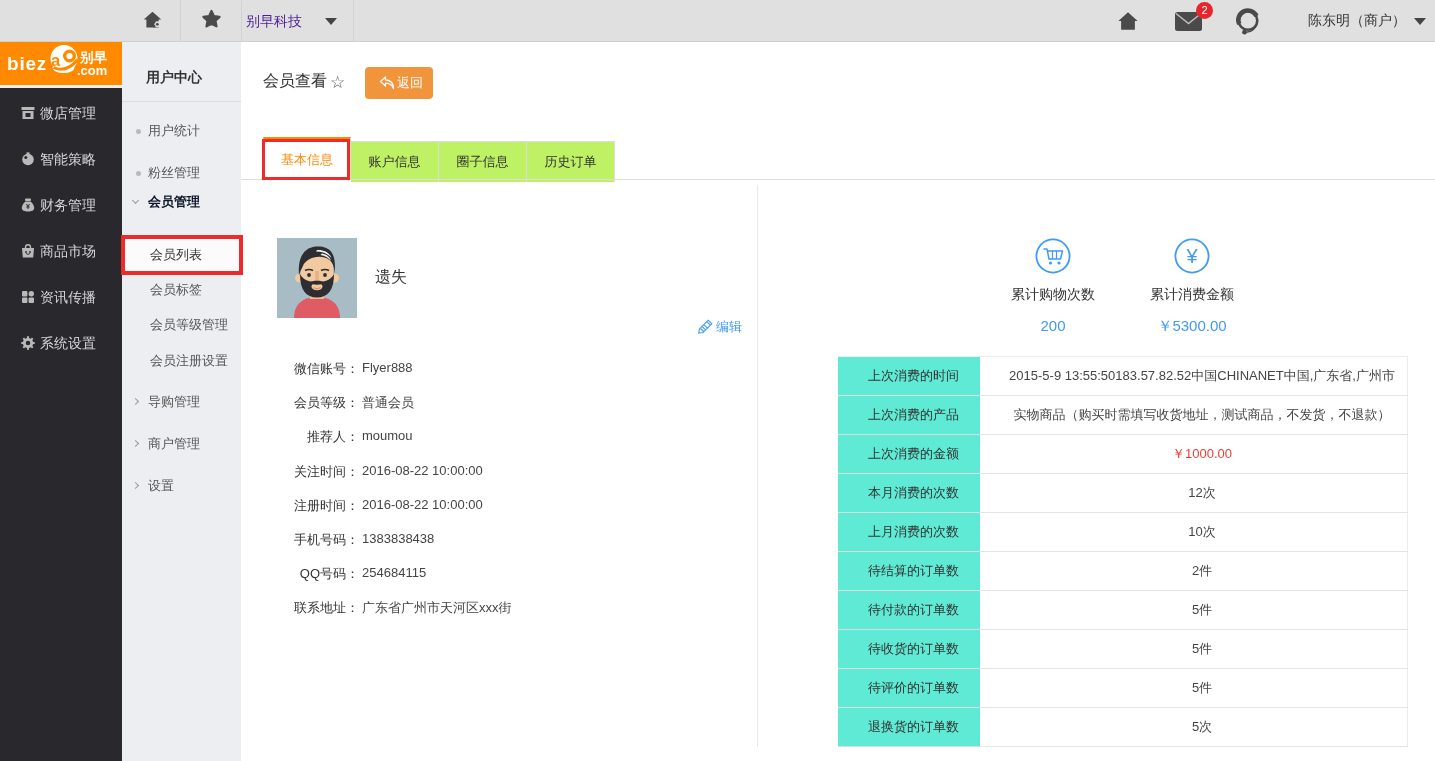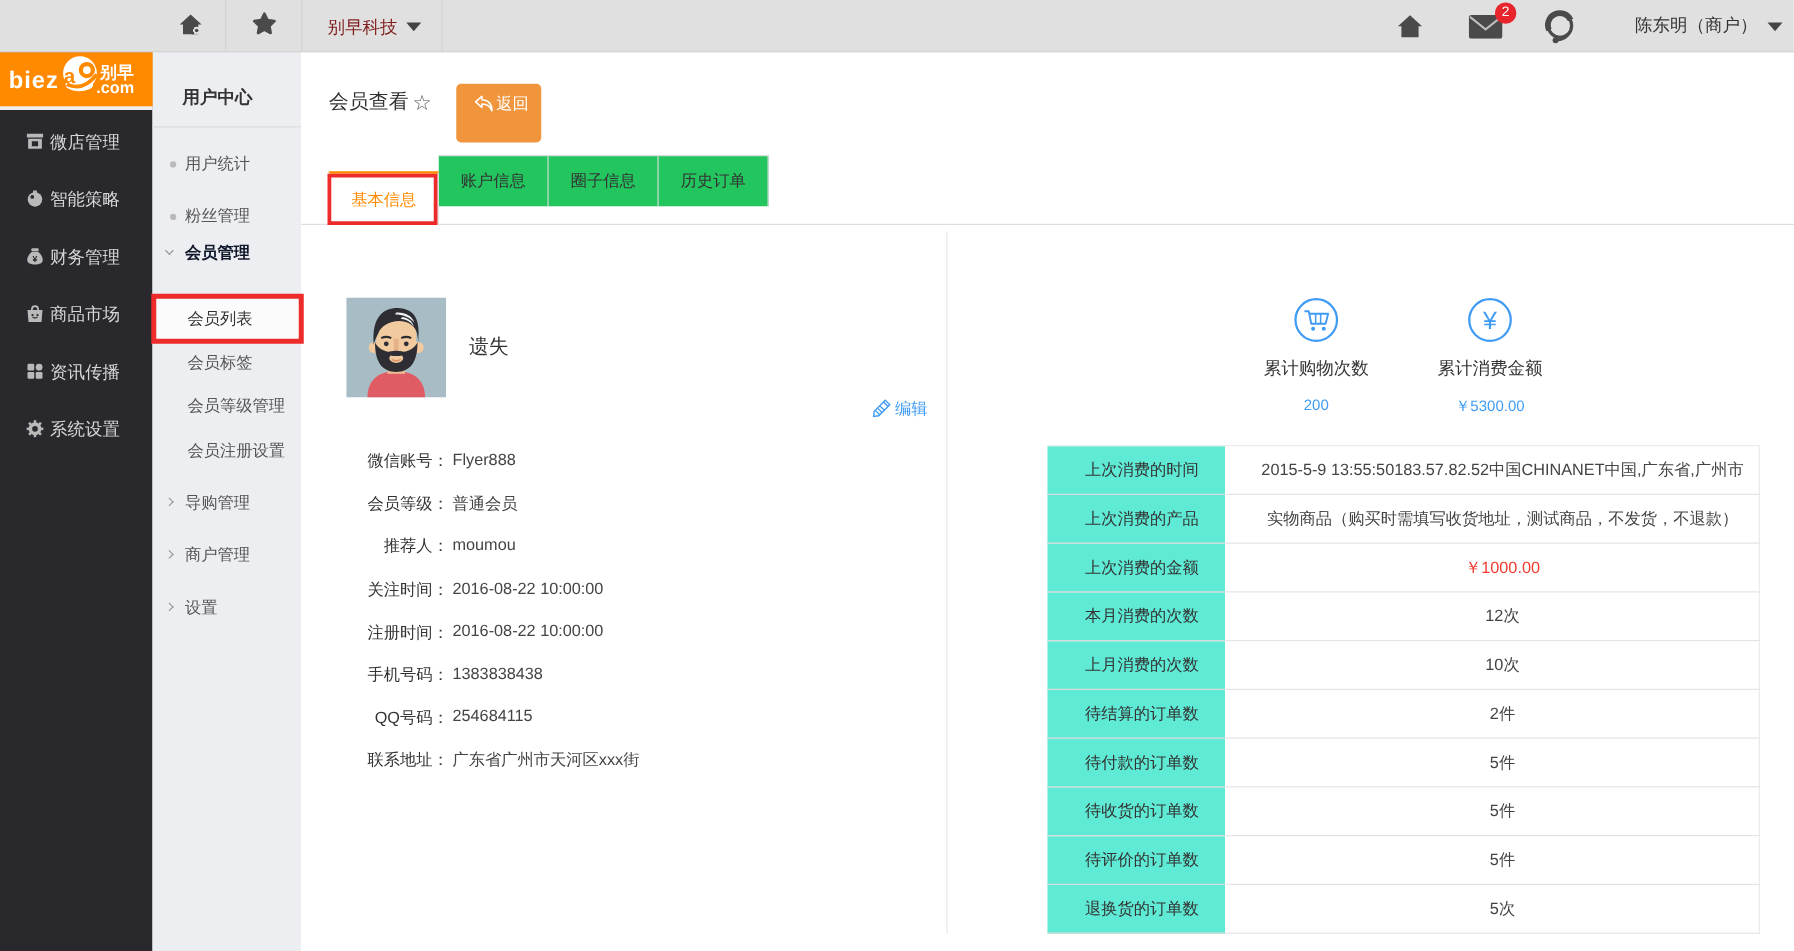--- a/index.html
+++ b/index.html
@@ -34,45 +34,45 @@
   border-radius:50%; background:#b9b9b9; }
 .chevr { position:absolute; left:11px; top:7px; width:5px; height:5px;
   border-right:1px solid #999; border-bottom:1px solid #999; transform:rotate(-45deg); }
 .chevd { position:absolute; left:11px; top:6px; width:5px; height:5px;
   border-right:1px solid #999; border-bottom:1px solid #999; transform:rotate(45deg); }
 
 #main { position:absolute; left:241px; top:42px; width:1194px; height:719px;
   background:#fff; }
 #pagetitle { position:absolute; left:22px; top:29px; font-size:16px; color:#333; }
 #pagestar { position:absolute; left:89px; top:30px; font-size:17px; color:#555; }
-#btnback { position:absolute; left:124px; top:25px; width:68px; height:47px;
+#btnback { position:absolute; left:124px; top:25px; width:68px; height:32px;
   background:#f0953c; border-radius:4px; color:#fff; font-size:13px;
   text-align:center; line-height:32px; }
 
-.tab { position:absolute; top:82px; width:88px; height:41px; background:#22c55e;
+.tab { position:absolute; top:99px; width:88px; height:41px; background:#bef264;
   border-top:1px solid #ddd; border-right:1px solid #ddd; text-align:center;
   line-height:40px; font-size:13px; color:#333; }
 .tab.active { background:#fff; border-top:2px solid #ff8a00; border-left:1px solid #ddd;
   color:#ff8a00; top:95px; height:43px; z-index:3; line-height:42px; }
 #tabline { position:absolute; left:0; top:137px; width:1194px; height:1px;
   background:#ddd; }
 
 .redbox { position:absolute; border:3px solid #ee2b2b; z-index:9; }
 
 #avatar { position:absolute; left:36px; top:196px; width:80px; height:80px; }
 #membername { position:absolute; left:134px; top:225px; font-size:16px; color:#333; }
 #editlink { position:absolute; left:475px; top:276px; font-size:13px; color:#3f9bf4; }
 .frow { position:absolute; font-size:13px; }
 .frow .lab { position:absolute; left:0px; width:118px; text-align:right;
   color:#333; display:inline-block; }
 .frow .val { position:absolute; left:121px; width:380px; color:#444; }
 
 .stat { position:absolute; width:180px; text-align:center; }
 .stat .lab { position:absolute; top:48px; width:180px; font-size:14px; color:#333; }
-.stat .num { position:absolute; top:79px; width:180px; font-size:12px; color:#3f9bf4; }
+.stat .num { position:absolute; top:79px; width:180px; font-size:15px; color:#3f9bf4; }
 
 #dtable { position:absolute; left:597px; top:314px; width:570px;
   border-collapse:collapse; font-size:13px; table-layout:fixed; }
 #dtable td { height:39px; border-bottom:1px solid #e5e5e5;text-align:center; }
 #dtable td.l { width:142px; background:#5eead4; text-align:center; color:#333; padding-left:9px;
   border-bottom:1px solid #dcdcdc; }
 #dtable td.r { padding-left:17px; color:#444; border-right:1px solid #ececec; }
 #dtable tr:first-child td { border-top:1px solid #ececec; }
 #divider { position:absolute; left:516px; top:143px; width:1px; height:562px;
   background:#e8e8e8; }
@@ -87,21 +87,21 @@
   <svg class="abs" style="left:142px;top:9px" width="21" height="21" viewBox="0 0 24 24">
     <path d="M12 3 L22 12 H19 V21 H5 V12 H2 Z" fill="#4a4a4a"></path>
     <circle cx="17.5" cy="17.5" r="3.4" fill="#e0e0e0"></circle>
     <circle cx="17.5" cy="17.5" r="1.6" fill="#4a4a4a"></circle>
     <circle cx="13.8" cy="19.8" r="1.4" fill="#4a4a4a"></circle>
     <circle cx="13.8" cy="15.2" r="1.4" fill="#4a4a4a"></circle>
   </svg>
   <svg class="abs" style="left:201px;top:9px" width="21" height="21" viewBox="0 0 21 23">
       <path d="M10.50 2.20 L13.20 7.78 L19.34 8.63 L14.87 12.92 L15.97 19.02 L10.50 16.10 L5.03 19.02 L6.13 12.92 L1.66 8.63 L7.80 7.78 Z" fill="#4a4a4a" stroke="#4a4a4a" stroke-width="2.4" stroke-linejoin="round"></path>
     </svg>
-  <div class="abs" style="left:262px;top:13px;font-size:14px;color:#7f1d1d">别早科技</div>
+  <div class="abs" style="left:246px;top:13px;font-size:14px;color:#4c1d95">别早科技</div>
   <div class="abs" style="left:325px;top:18px;width:0;height:0;border-left:6px solid transparent;border-right:6px solid transparent;border-top:7px solid #444"></div>
 
   <svg class="abs" style="left:1117px;top:10px" width="22" height="22" viewBox="0 0 24 24">
     <path d="M12 2.5 L22.5 12 H19.5 V21.5 H4.5 V12 H1.5 Z" fill="#4a4a4a"></path>
   </svg>
   <svg class="abs" style="left:1175px;top:12px" width="27" height="19" viewBox="0 0 27 19">
     <rect x="0" y="0" width="27" height="19" rx="2.5" fill="#4a4a4a"></rect>
     <path d="M1 1.5 L13.5 11.5 L26 1.5" fill="none" stroke="#bdbdbd" stroke-width="1.6"></path>
   </svg>
   <div class="abs" style="left:1196px;top:2px;width:17px;height:17px;border-radius:50%;background:#e8252d;color:#fff;font-size:11px;text-align:center;line-height:17px;z-index:2">2</div>

